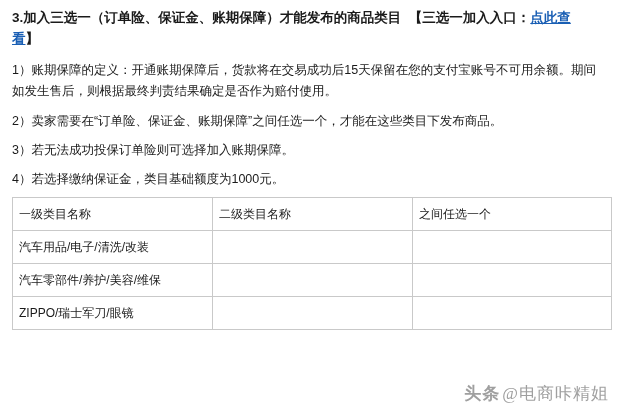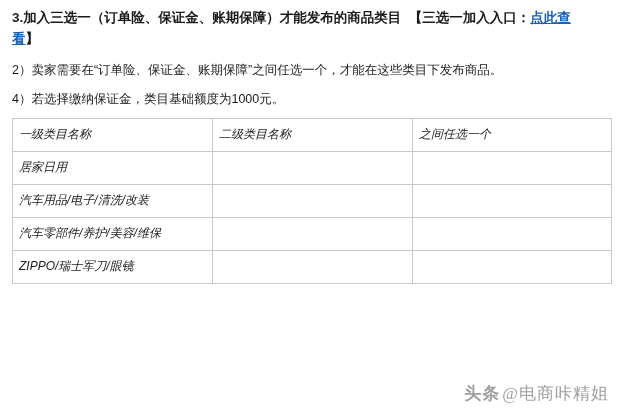--- a/index.html
+++ b/index.html
@@ -53,21 +53,20 @@
   }
   table.catalog td, table.catalog th {
     border: 1px solid #c9c9c9;
     height: 26px;
     padding: 3px 6px;
     font-size: 12px;
     font-weight: normal;
     text-align: left;
     vertical-align: middle;
     color: #1a1a1a;
-    font-style: italic;
   }
   table.catalog col.c1 { width: 200px; }
   table.catalog col.c2 { width: 200px; }
   table.catalog col.c3 { width: 199px; }
   .wm {
     position: absolute;
     right: 14px;
     bottom: 9px;
     font-size: 17px;
     color: #9a9a9a;
@@ -84,42 +83,39 @@
 </style>
 </head>
 <body>
 
 <div class="page">
 
   <div class="heading">
     <span class="num">3.</span><span>加入三选一（订单险、保证金、账期保障）才能发布的商品类目</span>&nbsp;&nbsp;<span>【三选一加入入口：</span><span class="link">点此查看</span><span>】</span>
   </div>
 
+  <p class="para">1）账期保障的定义：开通账期保障后，货款将在交易成功后15天保留在您的支付宝账号不可用余额。期间如发生售后，则根据最终判责结果确定是否作为赔付使用。</p>
   <p class="para">2）卖家需要在“订单险、保证金、账期保障”之间任选一个，才能在这些类目下发布商品。</p>
+  <p class="para tight">3）若无法成功投保订单险则可选择加入账期保障。</p>
   <p class="para tight">4）若选择缴纳保证金，类目基础额度为1000元。</p>
 
   <table class="catalog">
     <colgroup>
       <col class="c1">
       <col class="c2">
       <col class="c3">
     </colgroup>
     <thead>
       <tr>
         <th>一级类目名称</th>
         <th>二级类目名称</th>
         <th>之间任选一个</th>
       </tr>
     </thead>
     <tbody>
-      <tr>
-        <td>居家日用</td>
-        <td></td>
-        <td></td>
-      </tr>
       <tr>
         <td>汽车用品/电子/清洗/改装</td>
         <td></td>
         <td></td>
       </tr>
       <tr>
         <td>汽车零部件/养护/美容/维保</td>
         <td></td>
         <td></td>
       </tr>

